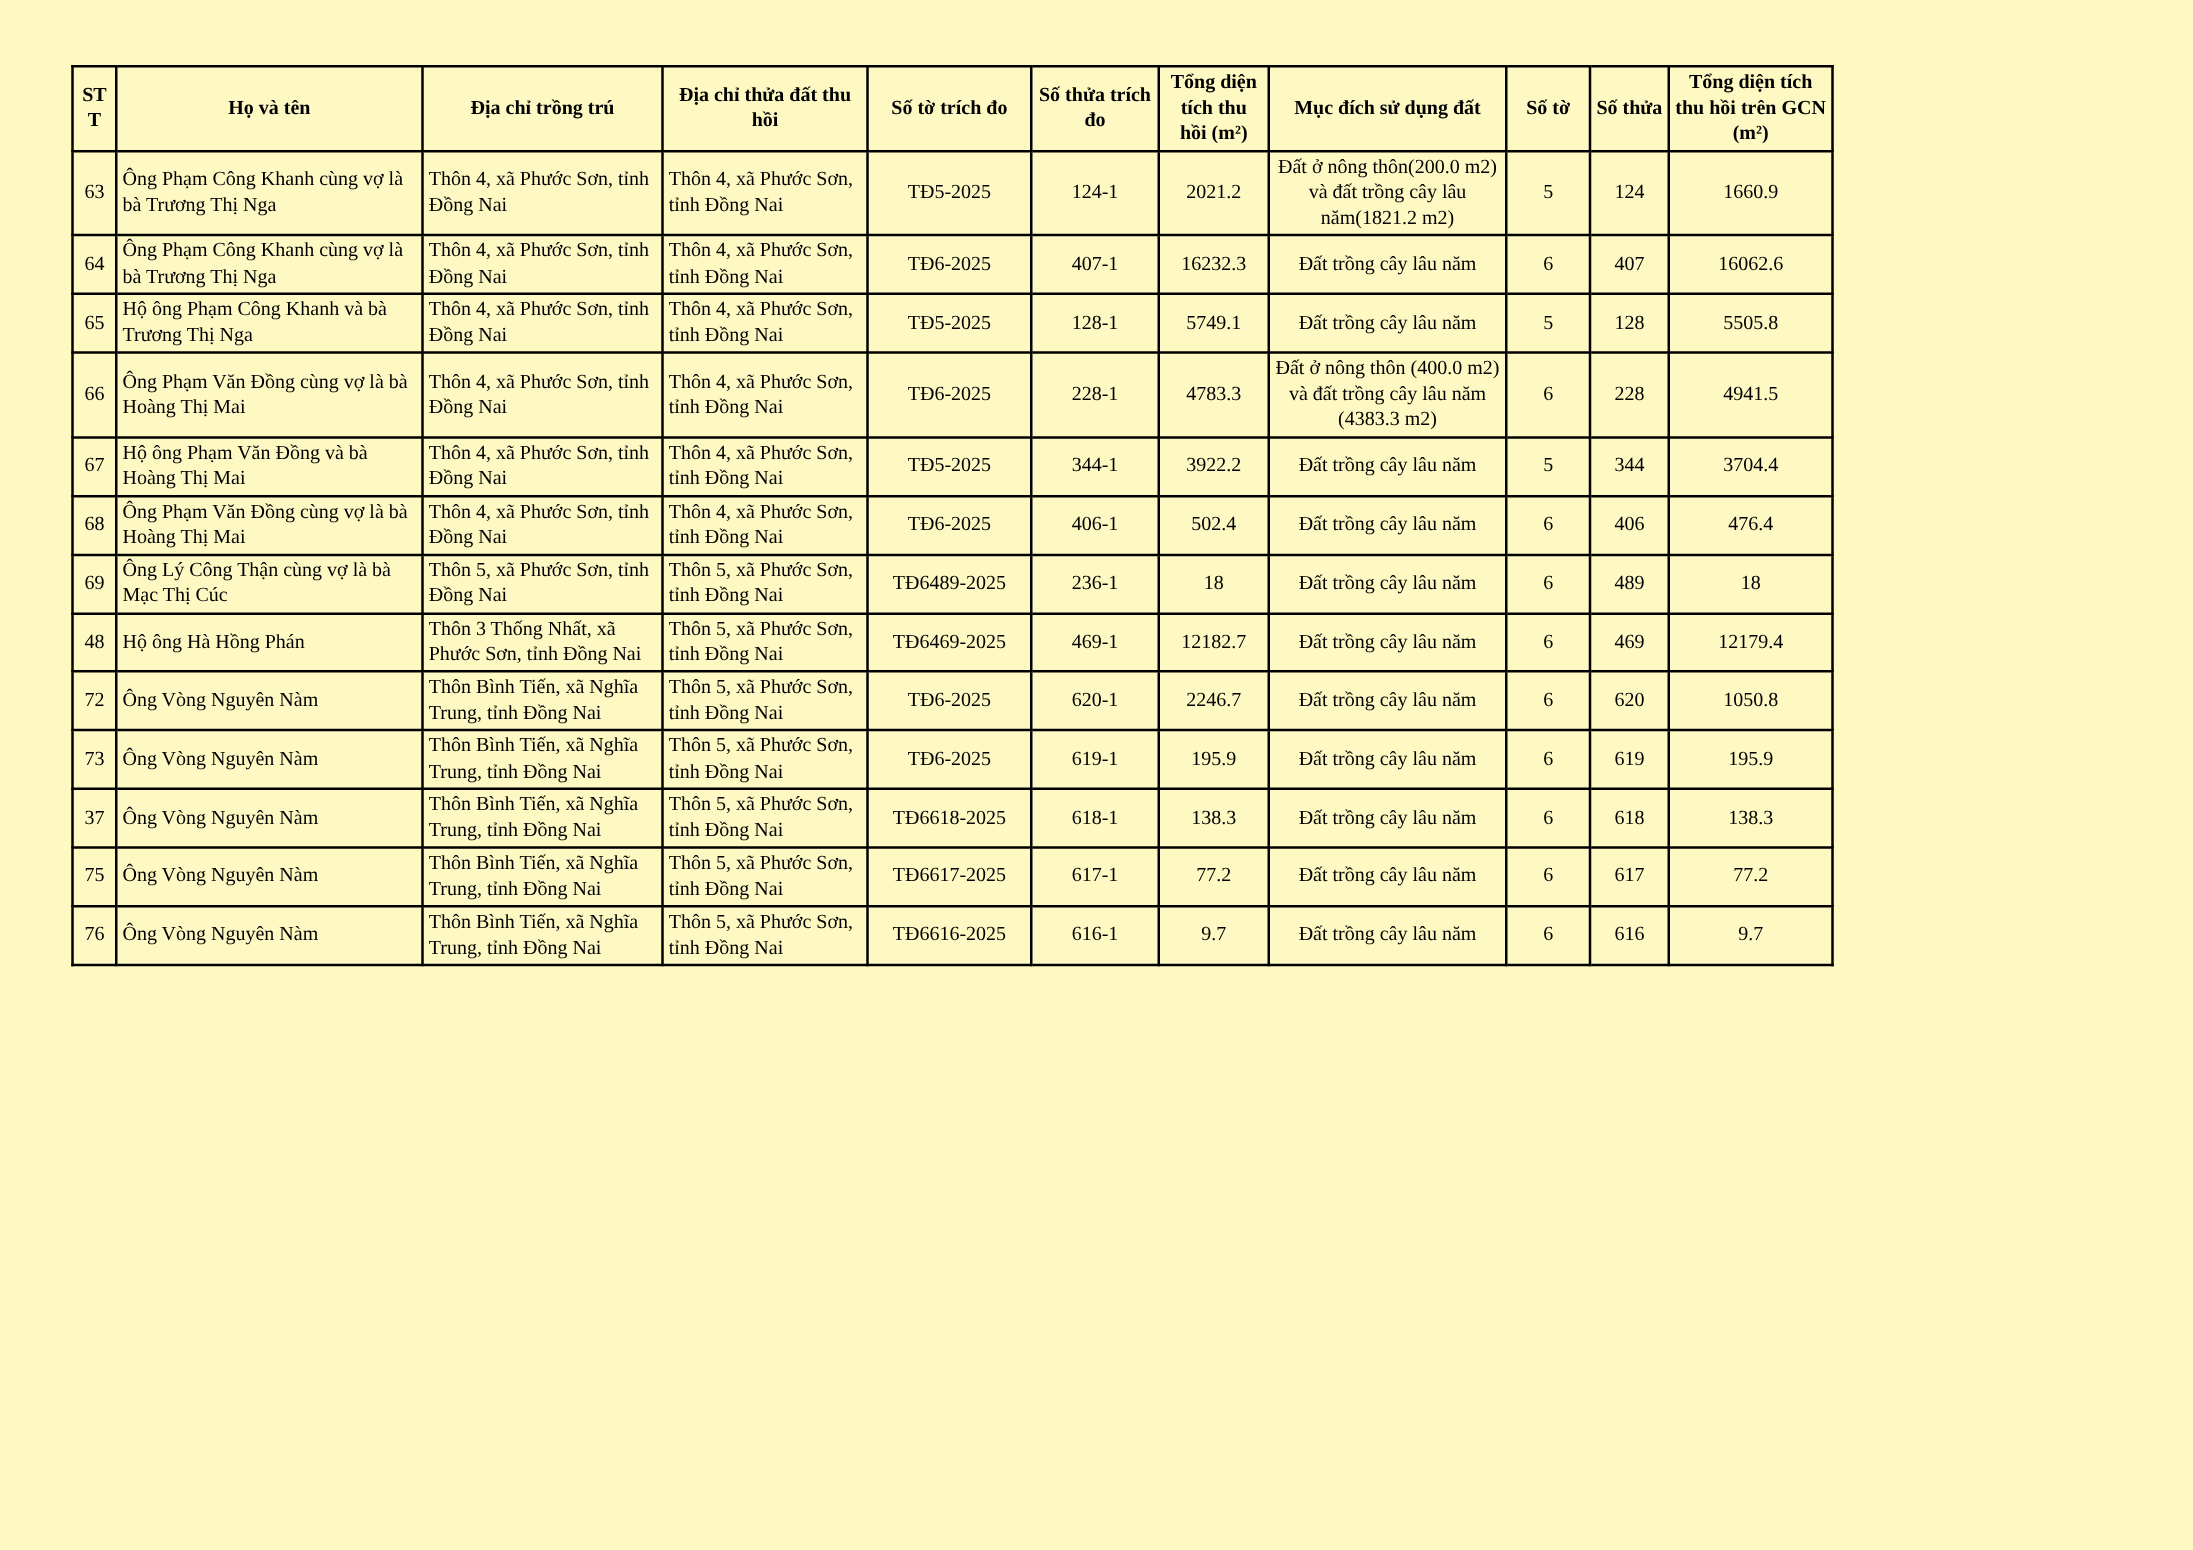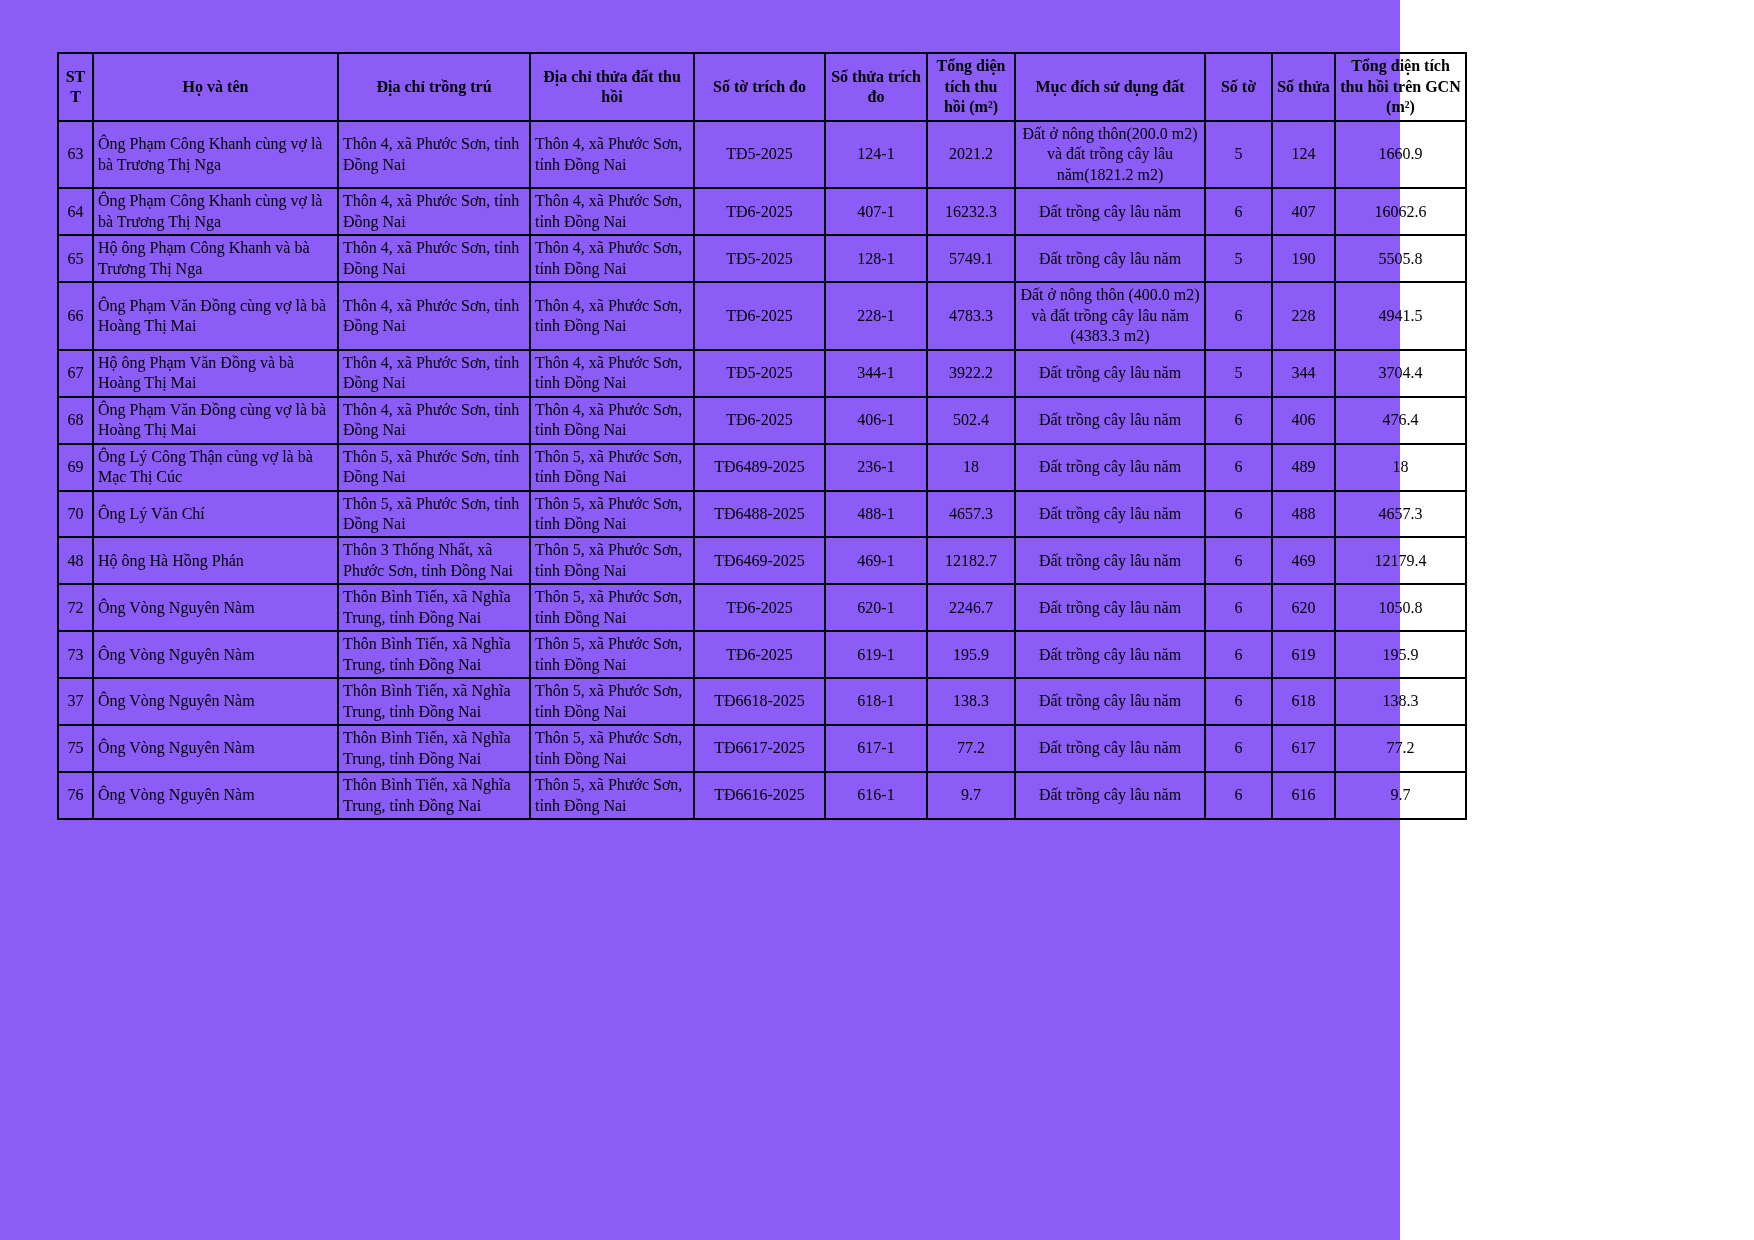--- a/index.html
+++ b/index.html
@@ -2,23 +2,23 @@
 <html><head>
 <meta charset="utf-8">
 <style>
   html, body {
     margin: 0;
     padding: 0;
     background: #ffffff;
   }
   .page {
     position: relative;
-    width: 1400px;
+    width: 1754px;
     height: 1240px;
-    background: #8b5cf6;
+    background: #fef9c3;
     font-family: "Liberation Serif", serif;
     color: #000000;
   }
   table.land-table {
     position: absolute;
     left: 57px;
     top: 52px;
     width: 1408px;
     border-collapse: collapse;
     table-layout: fixed;
@@ -108,21 +108,21 @@
         <tr>
           <td>65</td>
           <td class="align-left">Hộ ông Phạm Công Khanh và bà Trương Thị Nga</td>
           <td class="align-left">Thôn 4, xã Phước Sơn, tỉnh Đồng Nai</td>
           <td class="align-left">Thôn 4, xã Phước Sơn, tỉnh Đồng Nai</td>
           <td>TĐ5-2025</td>
           <td>128-1</td>
           <td>5749.1</td>
           <td>Đất trồng cây lâu năm</td>
           <td>5</td>
-          <td>190</td>
+          <td>128</td>
           <td>5505.8</td>
         </tr>
         <tr>
           <td>66</td>
           <td class="align-left">Ông Phạm Văn Đồng cùng vợ là bà Hoàng Thị Mai</td>
           <td class="align-left">Thôn 4, xã Phước Sơn, tỉnh Đồng Nai</td>
           <td class="align-left">Thôn 4, xã Phước Sơn, tỉnh Đồng Nai</td>
           <td>TĐ6-2025</td>
           <td>228-1</td>
           <td>4783.3</td>
@@ -162,33 +162,20 @@
           <td class="align-left">Ông Lý Công Thận cùng vợ là bà Mạc Thị Cúc</td>
           <td class="align-left">Thôn 5, xã Phước Sơn, tỉnh Đồng Nai</td>
           <td class="align-left">Thôn 5, xã Phước Sơn, tỉnh Đồng Nai</td>
           <td>TĐ6489-2025</td>
           <td>236-1</td>
           <td>18</td>
           <td>Đất trồng cây lâu năm</td>
           <td>6</td>
           <td>489</td>
           <td>18</td>
-        </tr>
-        <tr>
-          <td>70</td>
-          <td class="align-left">Ông Lý Văn Chí</td>
-          <td class="align-left">Thôn 5, xã Phước Sơn, tỉnh Đồng Nai</td>
-          <td class="align-left">Thôn 5, xã Phước Sơn, tỉnh Đồng Nai</td>
-          <td>TĐ6488-2025</td>
-          <td>488-1</td>
-          <td>4657.3</td>
-          <td>Đất trồng cây lâu năm</td>
-          <td>6</td>
-          <td>488</td>
-          <td>4657.3</td>
         </tr>
         <tr>
           <td>48</td>
           <td class="align-left">Hộ ông Hà Hồng Phán</td>
           <td class="align-left">Thôn 3 Thống Nhất, xã Phước Sơn, tỉnh Đồng Nai</td>
           <td class="align-left">Thôn 5, xã Phước Sơn, tỉnh Đồng Nai</td>
           <td>TĐ6469-2025</td>
           <td>469-1</td>
           <td>12182.7</td>
           <td>Đất trồng cây lâu năm</td>

